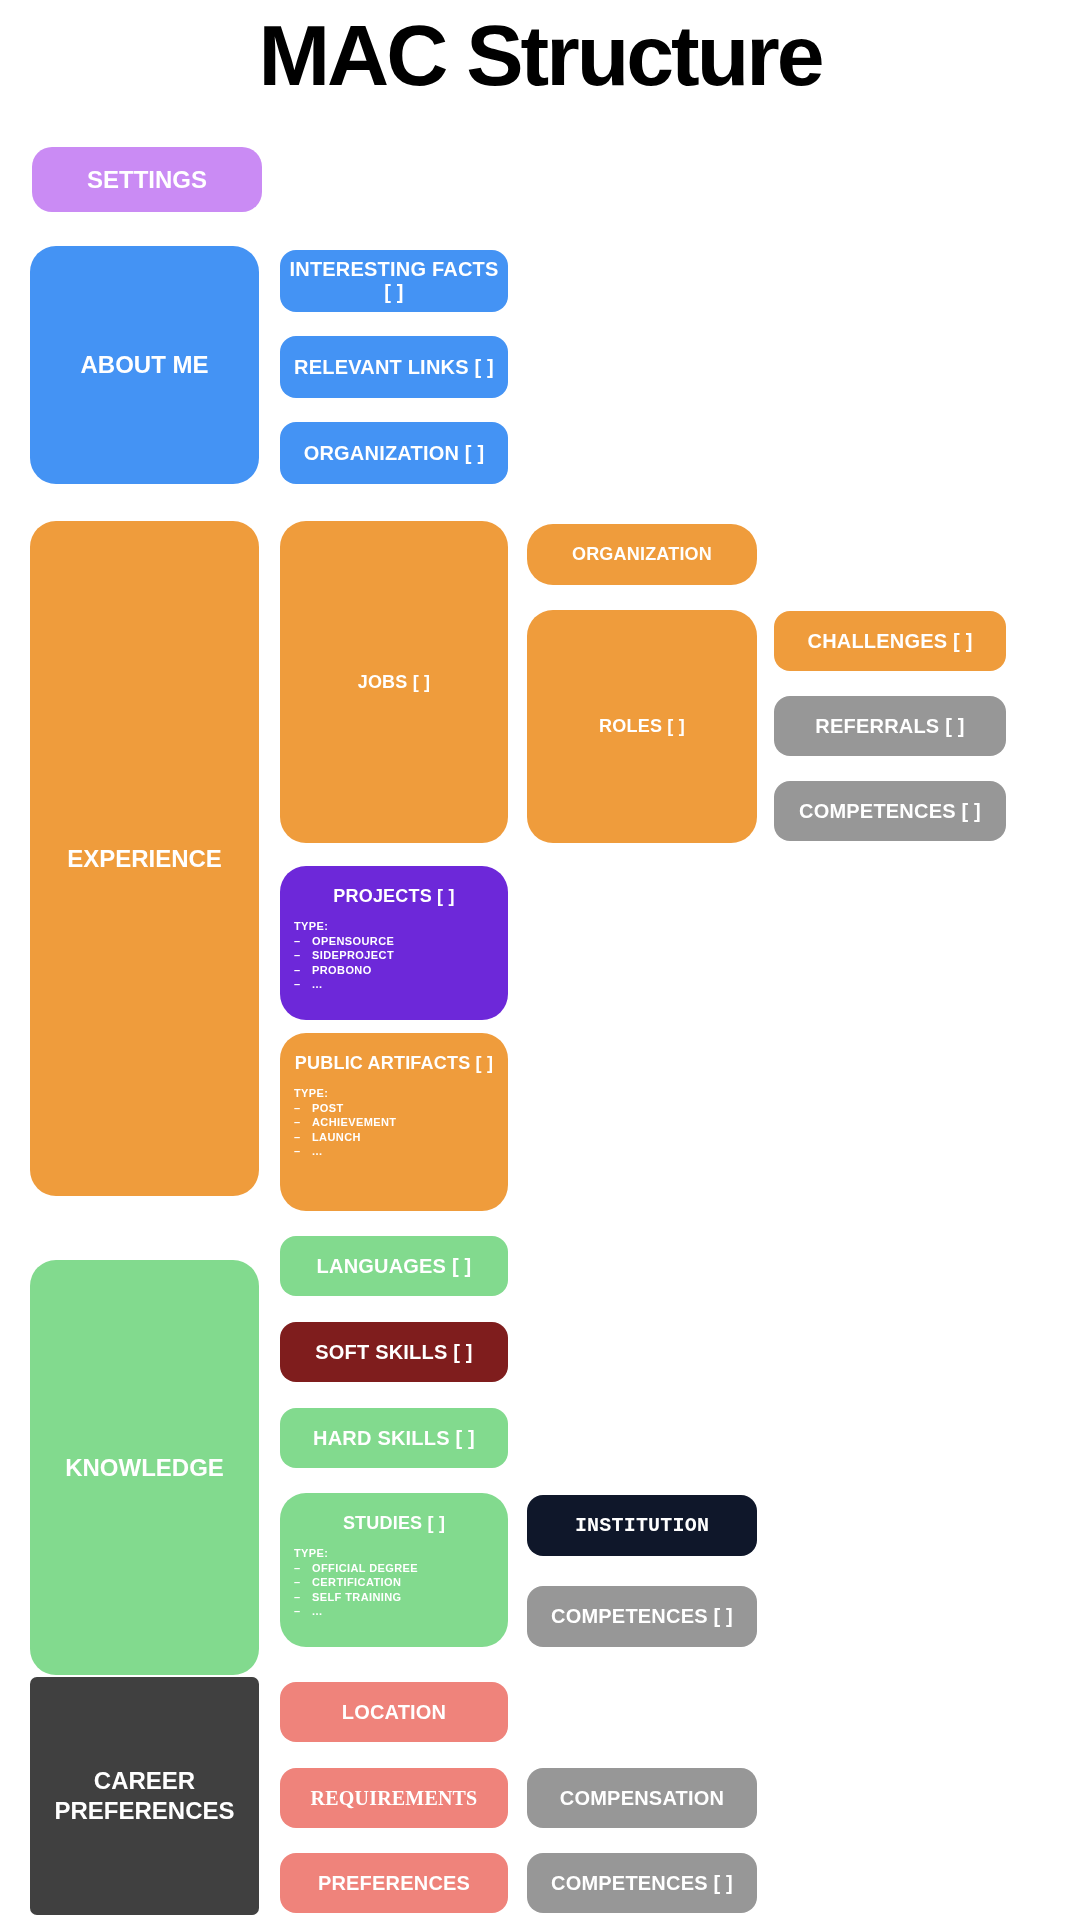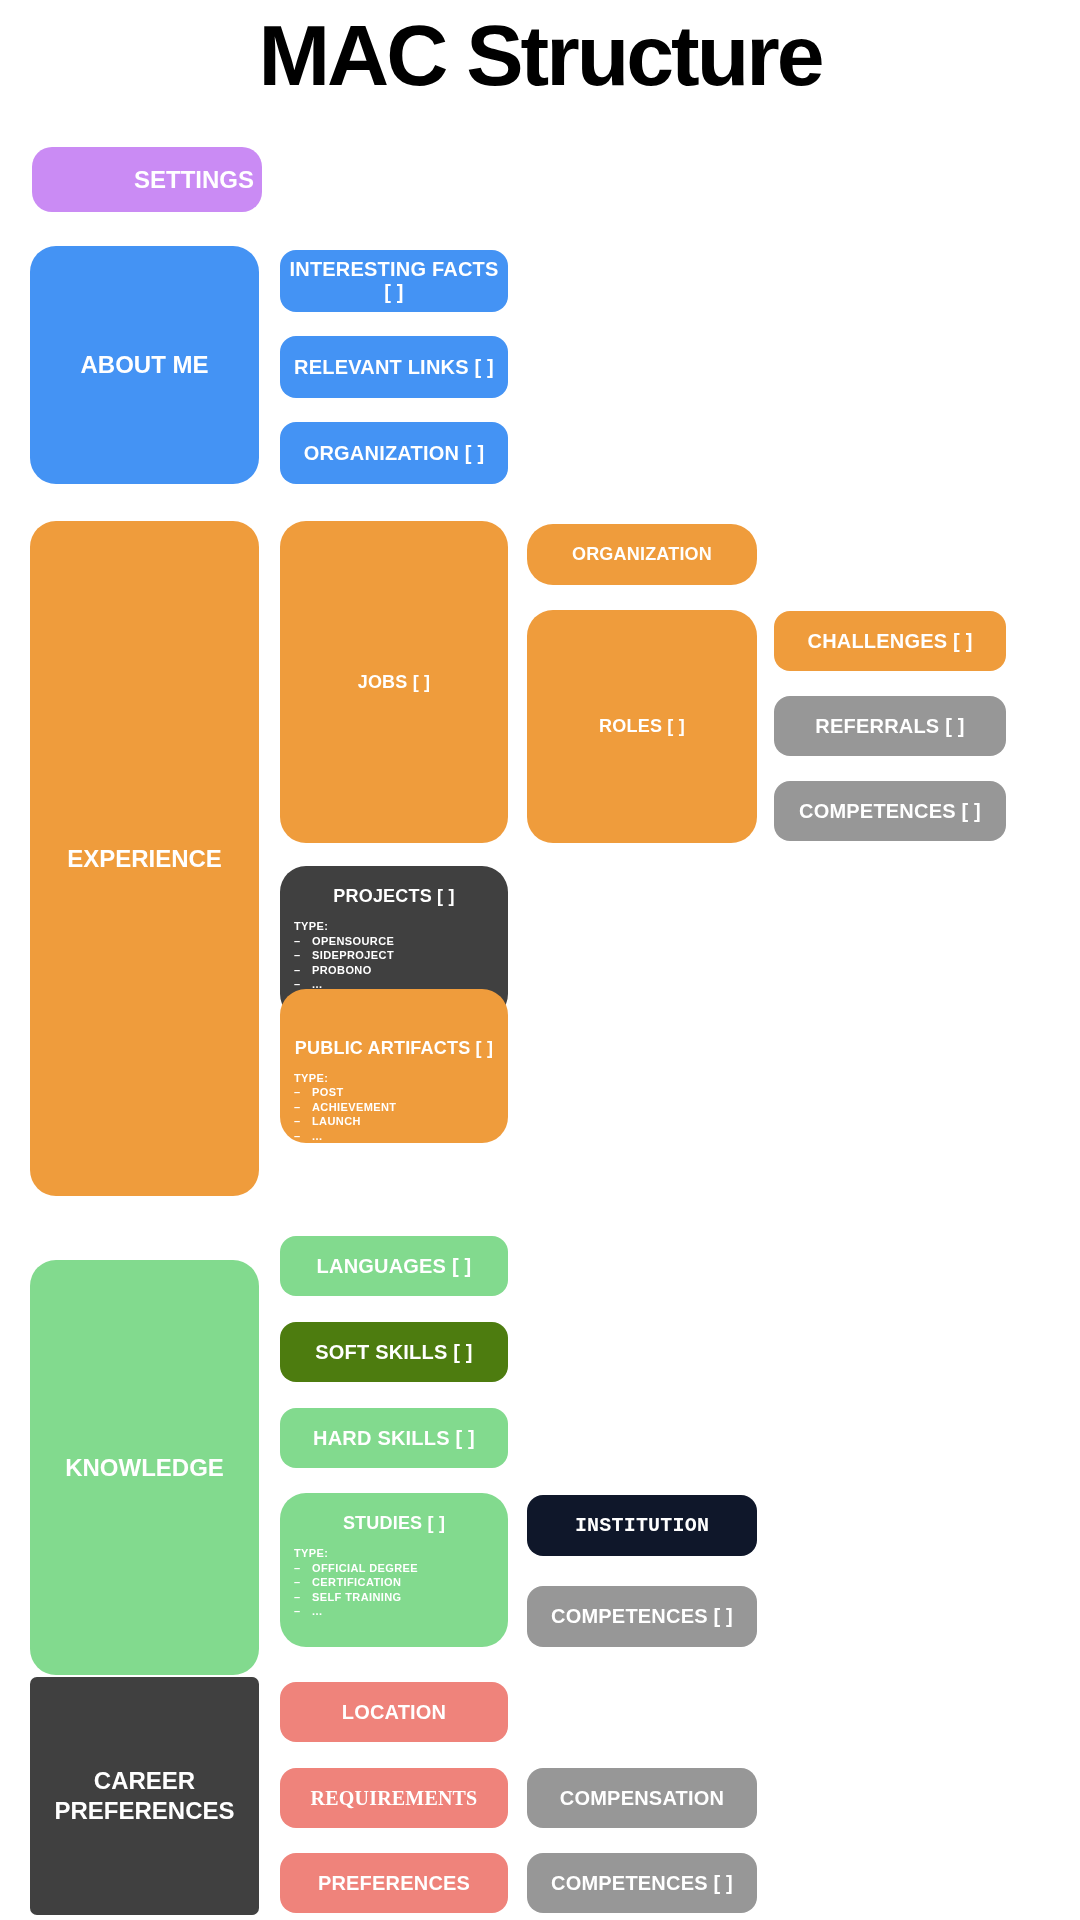--- a/index.html
+++ b/index.html
@@ -29,29 +29,29 @@
     justify-content:flex-start; align-items:stretch;
     padding:20px 14px 0 14px;
   }
   .listbox .boxtitle { font-size:18px; text-align:center; letter-spacing:0.2px; }
   .typelist { margin-top:12px; text-align:left; font-size:11px; line-height:14.5px; letter-spacing:0.4px; }
   .tl-hdr { }
   .tl-item { display:flex; }
   .tl-item .dash { width:18px; flex:0 0 18px; }
 
   
-  .n-settings      { left:32px;  top:147px;  width:230px; height:65px;  border-radius:20px; font-size:24px;text-align:right; }
+  .n-settings      { left:32px;  top:147px;  width:230px; height:65px;  border-radius:20px; font-size:24px; }
   .n-about         { left:30px;  top:246px;  width:229px; height:238px; }
   .n-interesting   { left:280px; top:250px;  width:228px; height:62px; }
   .n-links         { left:280px; top:336px;  width:228px; height:62px; }
   .n-relationships { left:280px; top:422px;  width:228px; height:62px; }
   .n-experience    { left:30px;  top:521px;  width:229px; height:675px; }
   .n-jobs          { left:280px; top:521px;  width:228px; height:322px; }
   .n-projects      { left:280px; top:866px;  width:228px; height:154px; }
-  .n-artifacts     { left:280px; top:989px; width:228px; height:154px;justify-content:flex-end; }
+  .n-artifacts     { left:280px; top:1033px; width:228px; height:178px; }
   .n-organization  { left:527px; top:524px;  width:230px; height:61px; }
   .n-roles         { left:527px; top:610px;  width:230px; height:233px; }
   .n-challenges    { left:774px; top:611px;  width:232px; height:60px; }
   .n-referrals     { left:774px; top:696px;  width:232px; height:60px; }
   .n-roles-comp    { left:774px; top:781px;  width:232px; height:60px; }
   .n-knowledge     { left:30px;  top:1232px; width:229px; height:415px;margin-top:28px; }
   .n-languages     { left:280px; top:1236px; width:228px; height:60px; }
   .n-soft          { left:280px; top:1322px; width:228px; height:60px; }
   .n-hard          { left:280px; top:1408px; width:228px; height:60px; }
   .n-studies       { left:280px; top:1493px; width:228px; height:154px; }
@@ -103,21 +103,21 @@
   <div class="node pill n-challenges" style="background: rgb(239, 156, 60); justify-content: flex-end;">
     <span class="lbl">CHALLENGES [ ]</span>
   </div>
   <div class="node pill n-referrals" style="background: rgb(151, 151, 151);">
     <span class="lbl">REFERRALS [ ]</span>
   </div>
   <div class="node pill n-roles-comp" style="background: rgb(151, 151, 151);">
     <span class="lbl">COMPETENCES [ ]</span>
   </div>
 
-  <div class="node listbox n-projects" style="background: #404040;">
+  <div class="node listbox n-projects" style="background: #6d28d9;">
     <div class="boxtitle">PROJECTS [ ]</div>
     <div class="typelist">
       <div class="tl-hdr">TYPE:</div>
       <div class="tl-item">
           <span class="dash">–</span>
           <span>OPENSOURCE</span>
         </div>
       <div class="tl-item">
           <span class="dash">–</span>
           <span>SIDEPROJECT</span>
@@ -155,21 +155,21 @@
         </div>
     </div>
   </div>
 
   <div class="node parent n-knowledge" style="background: rgb(130, 218, 142);">
     <span class="lbl">KNOWLEDGE</span>
   </div>
   <div class="node pill n-languages" style="background: rgb(130, 218, 142);">
     <span class="lbl">LANGUAGES [ ]</span>
   </div>
-  <div class="node pill n-soft" style="background: #4d7c0f;">
+  <div class="node pill n-soft" style="background: #7f1d1d;">
     <span class="lbl">SOFT SKILLS [ ]</span>
   </div>
   <div class="node pill n-hard" style="background: rgb(130, 218, 142);">
     <span class="lbl">HARD SKILLS [ ]</span>
   </div>
 
   <div class="node listbox n-studies" style="background: rgb(130, 218, 142);">
     <div class="boxtitle">STUDIES [ ]</div>
     <div class="typelist">
       <div class="tl-hdr">TYPE:</div>

